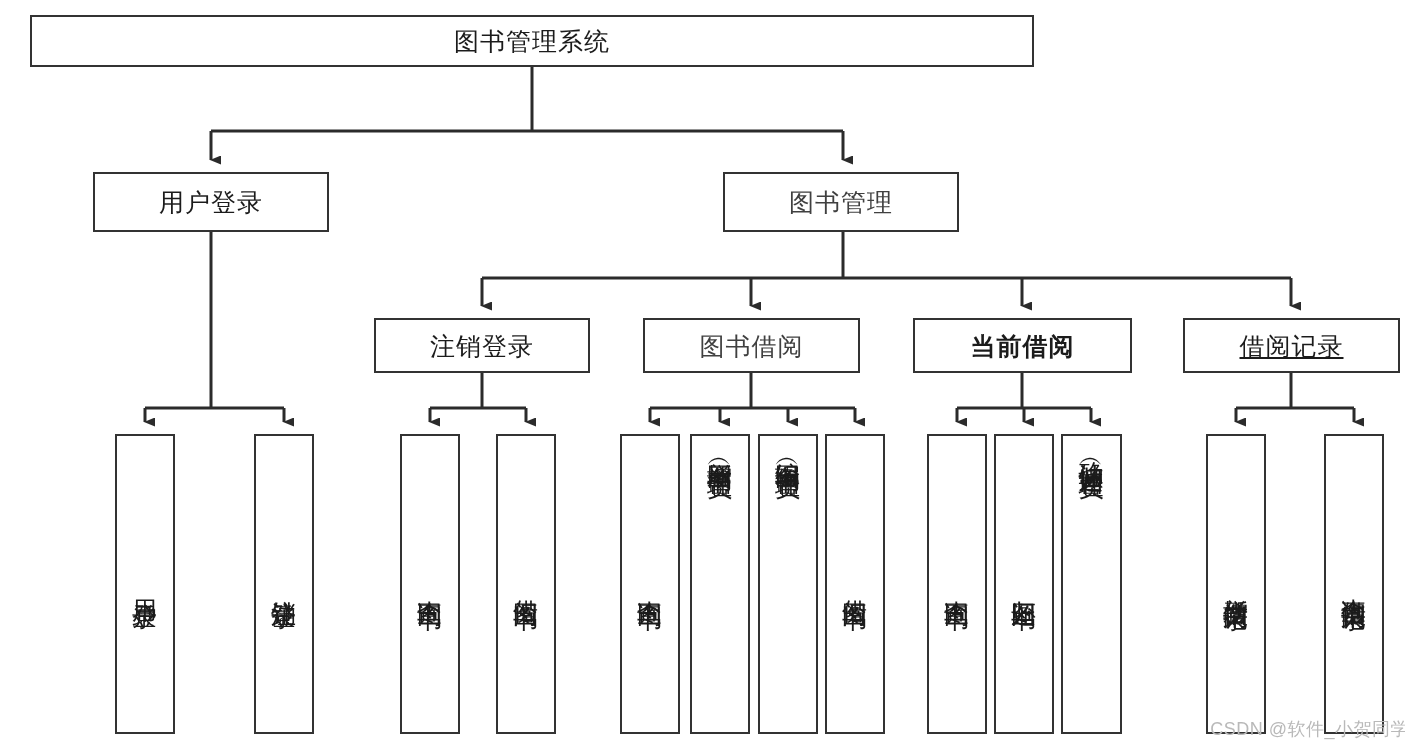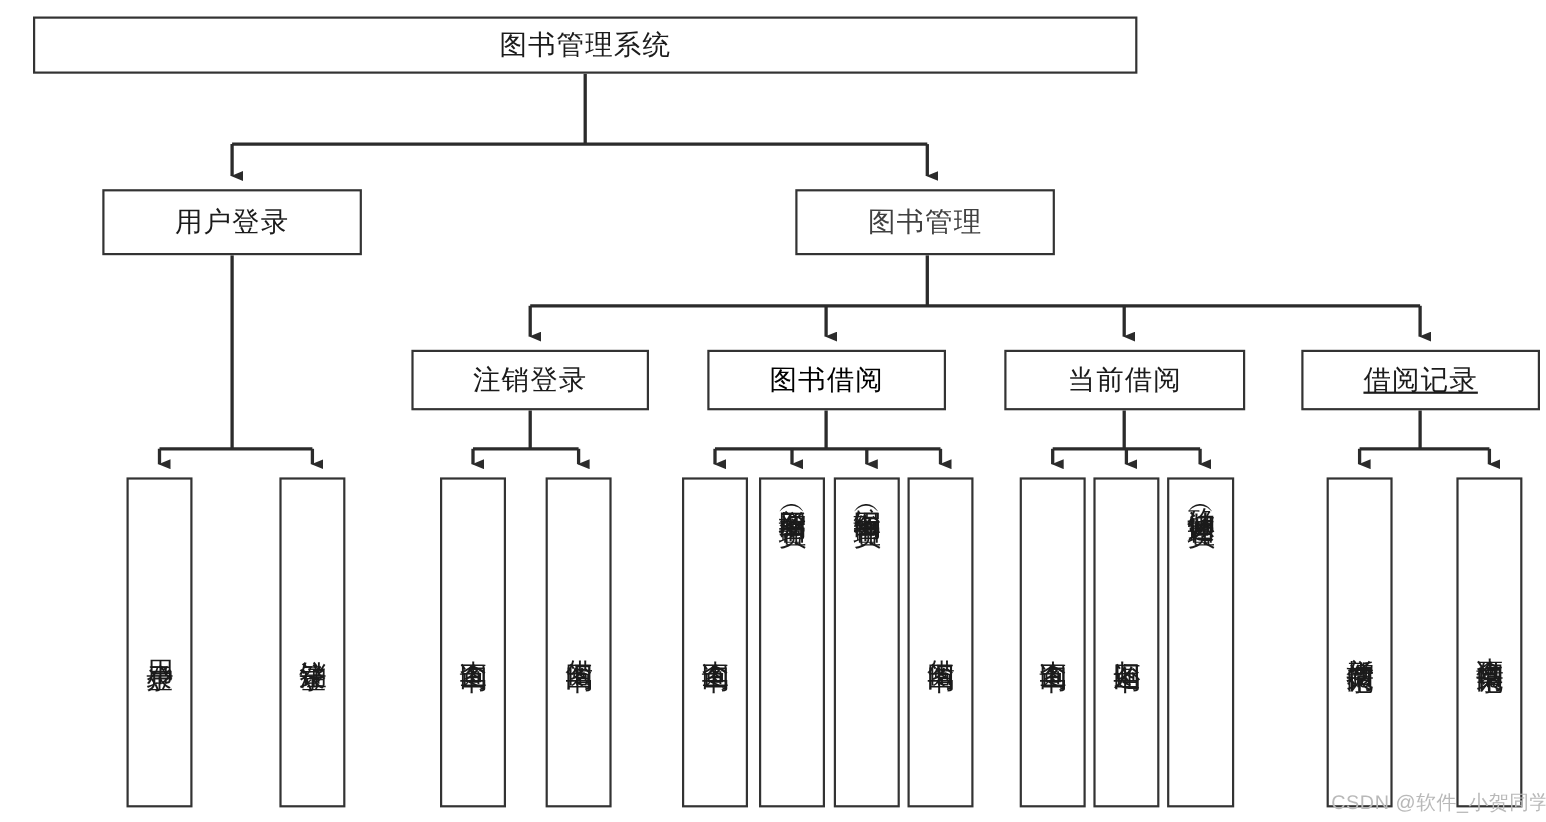--- a/index.html
+++ b/index.html
@@ -137,23 +137,23 @@
     <span class="node-label-h" style="color: rgb(27, 27, 27);">用户登录</span>
   </div>
   <div class="node-box" style="left: 711px; top: 172px; width: 236px; height: 60px; border-color: rgb(51, 51, 51); background: rgb(255, 255, 255);">
     <span class="node-label-h" style="color: #404040;">图书管理</span>
   </div>
 
   <div class="node-box" style="left: 362px; top: 318px; width: 216px; height: 55px; border-color: rgb(51, 51, 51); background: rgb(255, 255, 255);">
     <span class="node-label-h" style="color: rgb(27, 27, 27);">注销登录</span>
   </div>
   <div class="node-box" style="left: 631px; top: 318px; width: 217px; height: 55px; border-color: rgb(51, 51, 51); background: rgb(255, 255, 255);">
-    <span class="node-label-h" style="color: #000000;">图书借阅</span>
-  </div>
-  <div class="node-box" style="left: 901px; top: 318px; width: 219px; height: 55px; border-color: rgb(51, 51, 51); background: rgb(255, 255, 255);">
+    <span class="node-label-h" style="color: #404040;">图书借阅</span>
+  </div>
+  <div class="node-box" style="left: 901px; top: 318px; width: 219px; height: 55px; border-color: rgb(51, 51, 51); background: rgb(255, 255, 255); font-weight: bold;">
     <span class="node-label-h" style="color: rgb(27, 27, 27);">当前借阅</span>
   </div>
   <div class="node-box" style="left: 1171px; top: 318px; width: 217px; height: 55px; border-color: rgb(51, 51, 51); background: rgb(255, 255, 255);">
     <span class="node-label-h" style="color: rgb(27, 27, 27); text-decoration: underline;">借阅记录</span>
   </div>
 
   <div class="node-box leaf-box centered" style="left: 103px; top: 434px; width: 60px; height: 300px; border-color: rgb(51, 51, 51); background: rgb(255, 255, 255);">
     <span class="node-label-v" style="color: rgb(27, 27, 27);">用户登录</span>
   </div>
   <div class="node-box leaf-box centered" style="left: 242px; top: 434px; width: 60px; height: 300px; border-color: rgb(51, 51, 51); background: rgb(255, 255, 255);">

